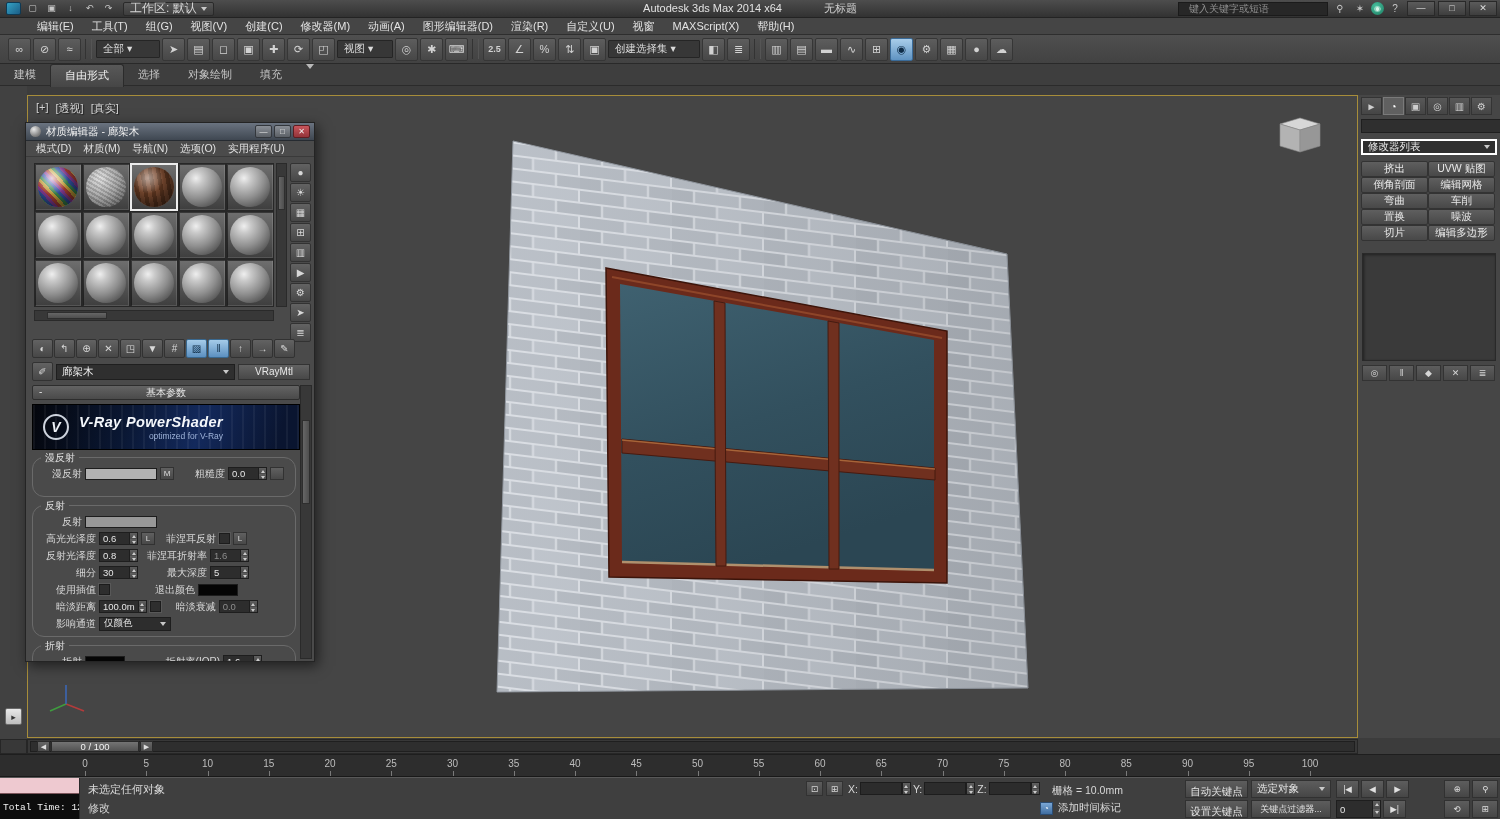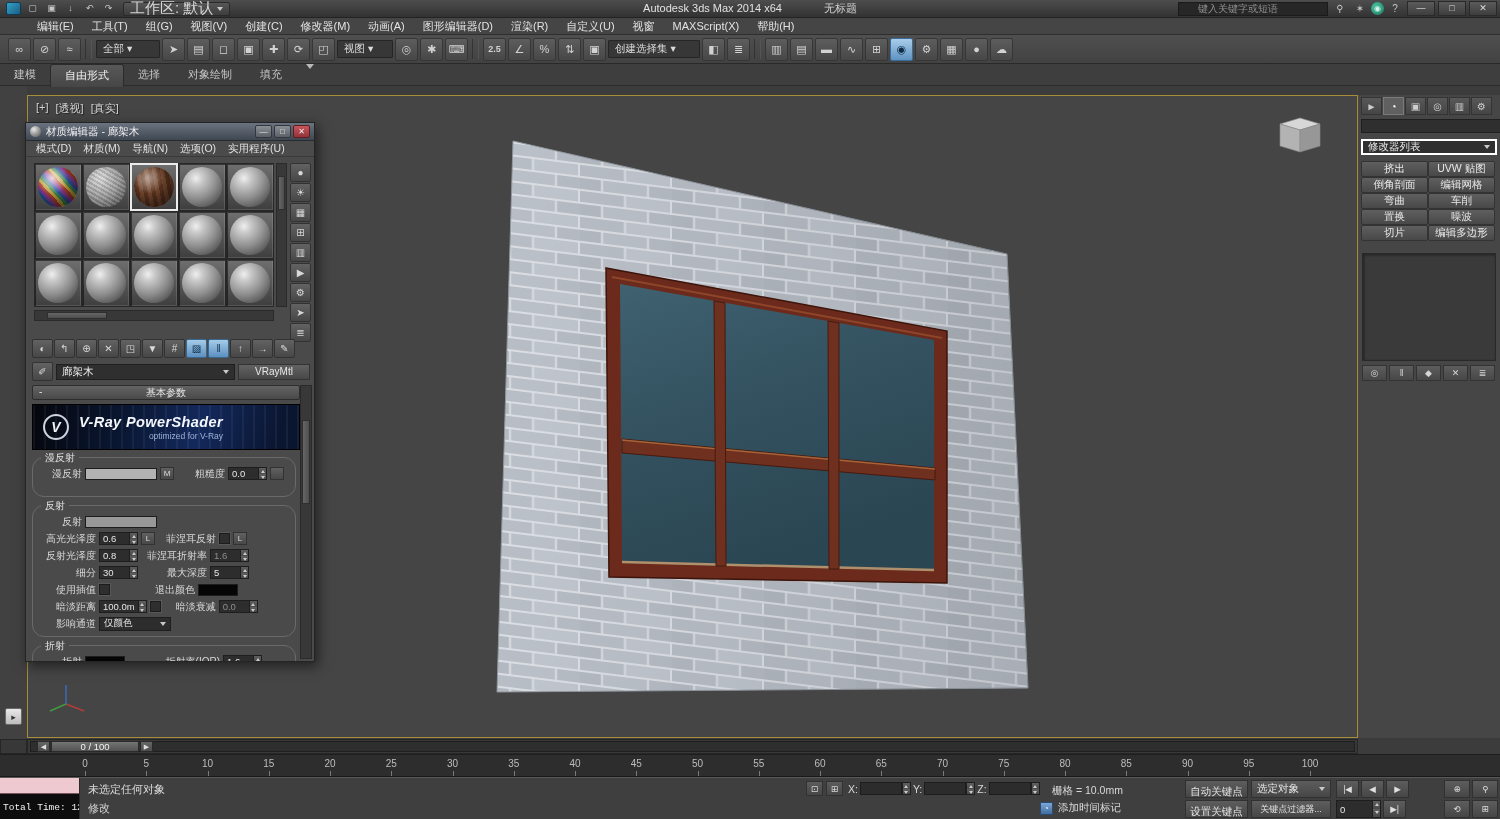--- a/index.html
+++ b/index.html
@@ -6,25 +6,25 @@
   html,body{width:1500px;height:819px;overflow:hidden}
   body{position:relative;background:#3c3c3c;font-family:"Liberation Sans","DejaVu Sans",sans-serif;font-size:11px;color:#d8d8d8;-webkit-font-smoothing:antialiased}
   button{font-family:inherit;cursor:default}
   input{font-family:inherit;outline:none}
 
   
   .titlebar{position:absolute;top:0;left:0;right:0;height:18px;background:linear-gradient(#4d4d4d,#323232);border-bottom:1px solid #232323;display:flex;align-items:center;padding:0 3px;z-index:10}
   .applogo{width:15px;height:13px;margin:0 3px;background:linear-gradient(135deg,#34a2c4,#1b5d86);border:1px solid #0e3a55;border-radius:2px}
   .qa-icons{display:flex;gap:2px;margin-right:6px}
   .qbtn{width:17px;height:14px;background:none;border:none;color:#c9c9c9;font-size:9px;line-height:13px;text-align:center}
-  .workspace{display:flex;align-items:center;gap:4px;height:14px;padding:0 6px;background:linear-gradient(#565656,#3d3d3d);border:1px solid #2a2a2a;border-radius:2px;font-size:15px;color:#d6d6d6}
+  .workspace{display:flex;align-items:center;gap:4px;height:14px;padding:0 6px;background:linear-gradient(#565656,#3d3d3d);border:1px solid #2a2a2a;border-radius:2px;font-size:12px;color:#d6d6d6}
   .title{position:absolute;left:0;right:0;text-align:center;font-size:11px;color:#e2e2e2;pointer-events:none}
   .title .doc{margin-left:42px;color:#d0d0d0}
   .tr-right{margin-left:auto;display:flex;align-items:center;gap:3px;z-index:2}
-  .search{width:150px;height:14px;background:#272727;border:1px solid #1b1b1b;color:#cfcfcf;font-size:10px;padding:0 19px}
+  .search{width:150px;height:14px;background:#272727;border:1px solid #1b1b1b;color:#cfcfcf;font-size:10px;padding:0 10px}
   .search::placeholder{color:#8f8f8f}
   .tico{width:18px;height:14px;background:none;border:none;color:#c6c6c6;font-size:10px;line-height:13px}
   .tico.teal{color:#d8f3e8;background:radial-gradient(circle at 40% 35%,#49c2a0,#1c7b60);border-radius:50%;width:13px;height:13px;font-size:8px}
   .wbtn{width:28px;height:15px;background:linear-gradient(#5b5b5b,#3e3e3e);border:1px solid #292929;color:#ddd;font-size:9px;line-height:13px;text-align:center}
   .car{width:0;height:0;border-left:3.5px solid transparent;border-right:3.5px solid transparent;border-top:4px solid #c9c9c9;margin-left:auto}
 
   
   .menubar{position:absolute;top:18px;left:0;right:0;height:17px;background:#454545;border-bottom:1px solid #2e2e2e;display:flex;align-items:center;padding-left:28px;z-index:9}
   .mitem{padding:0 9px;font-size:11px;color:#e2e2e2;line-height:16px}
 

